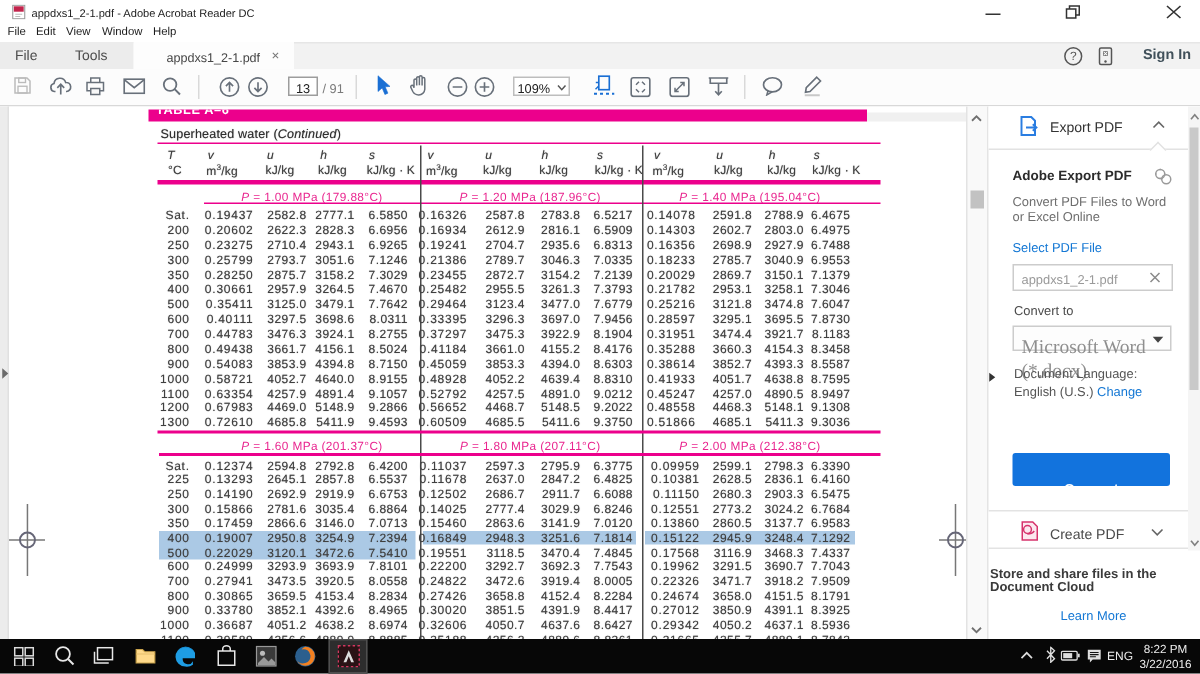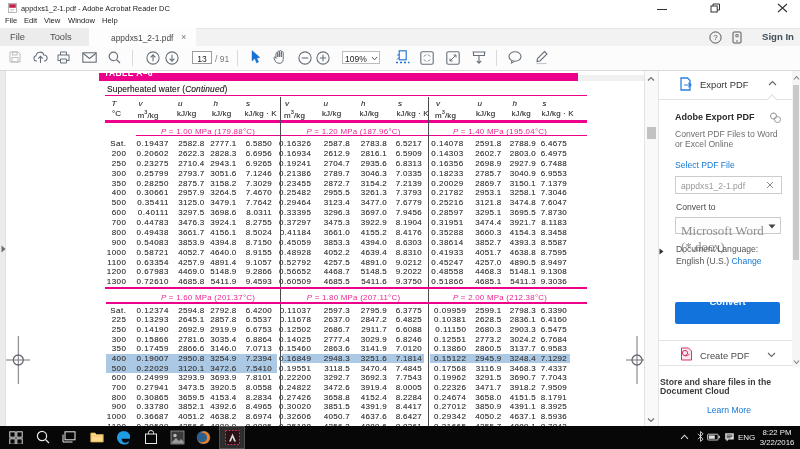--- a/index.html
+++ b/index.html
@@ -293,21 +293,21 @@
 <div class="abs" style="left:681px;top:222.5px;font-size:13px;color:#8f8f8f;font-family:Liberation Serif, serif;">Microsoft Word (*.docx)</div>
 <svg class="abs" style="left:768px;top:224px" width="8" height="5" viewBox="0 0 8 5">
     <path d="M0.5 0.5 L7.5 0.5 L4 4.5 Z" fill="#444"></path>
   </svg>
 <svg class="abs" style="left:659px;top:248px" width="5" height="7" viewBox="0 0 5 7">
     <path d="M0.5 0.5 L4.5 3.5 L0.5 6.5 Z" fill="#333"></path>
   </svg>
 <div class="abs" style="left:676px;top:243.5px;font-size:8.6px;color:#555;">Document Language:</div>
 <div class="abs" style="left:676px;top:256px;font-size:8.6px;color:#555;">English (U.S.) <span style="color:#1377d4">Change</span></div>
 <div class="abs" style="left:675px;top:302px;width:105px;height:22px;background:#1273dd;border-radius:2px;"></div>
-<div class="abs" style="left:675px;top:296px;width:105px;text-align:center;font-size:9.6px;font-weight:bold;color:#fff;">Convert</div>
+<div class="abs" style="left:675px;top:321px;width:105px;text-align:center;font-size:9.6px;font-weight:bold;color:#fff;">Convert</div>
 
 <div class="abs" style="left:659px;top:340px;width:141px;height:26px;background:#fff;border-top:1px solid #e3e3e3;border-bottom:1px solid #e3e3e3;box-sizing:border-box;"></div>
 <svg class="abs" style="left:680px;top:347px" width="13" height="14" viewBox="0 0 13 14">
  <path d="M1.5 1 H8.5 L11.5 4 V13 H1.5 Z" fill="#fce8ef" stroke="#d6336c" stroke-width="1"></path>
  <circle cx="5" cy="6" r="2.6" fill="none" stroke="#d6336c" stroke-width="1"></circle>
  <path d="M5 9 Q8 9 9.5 7" fill="none" stroke="#d6336c" stroke-width="1"></path>
 </svg>
 <div class="abs" style="left:700px;top:350px;font-size:9.4px;color:#4a4a4a;">Create PDF</div>
 <svg class="abs" style="left:767px;top:352px" width="9" height="6" viewBox="0 0 9 6">
     <path d="M1 1 L4.5 4.5 L8 1" fill="none" stroke="#666" stroke-width="1.1"></path>

